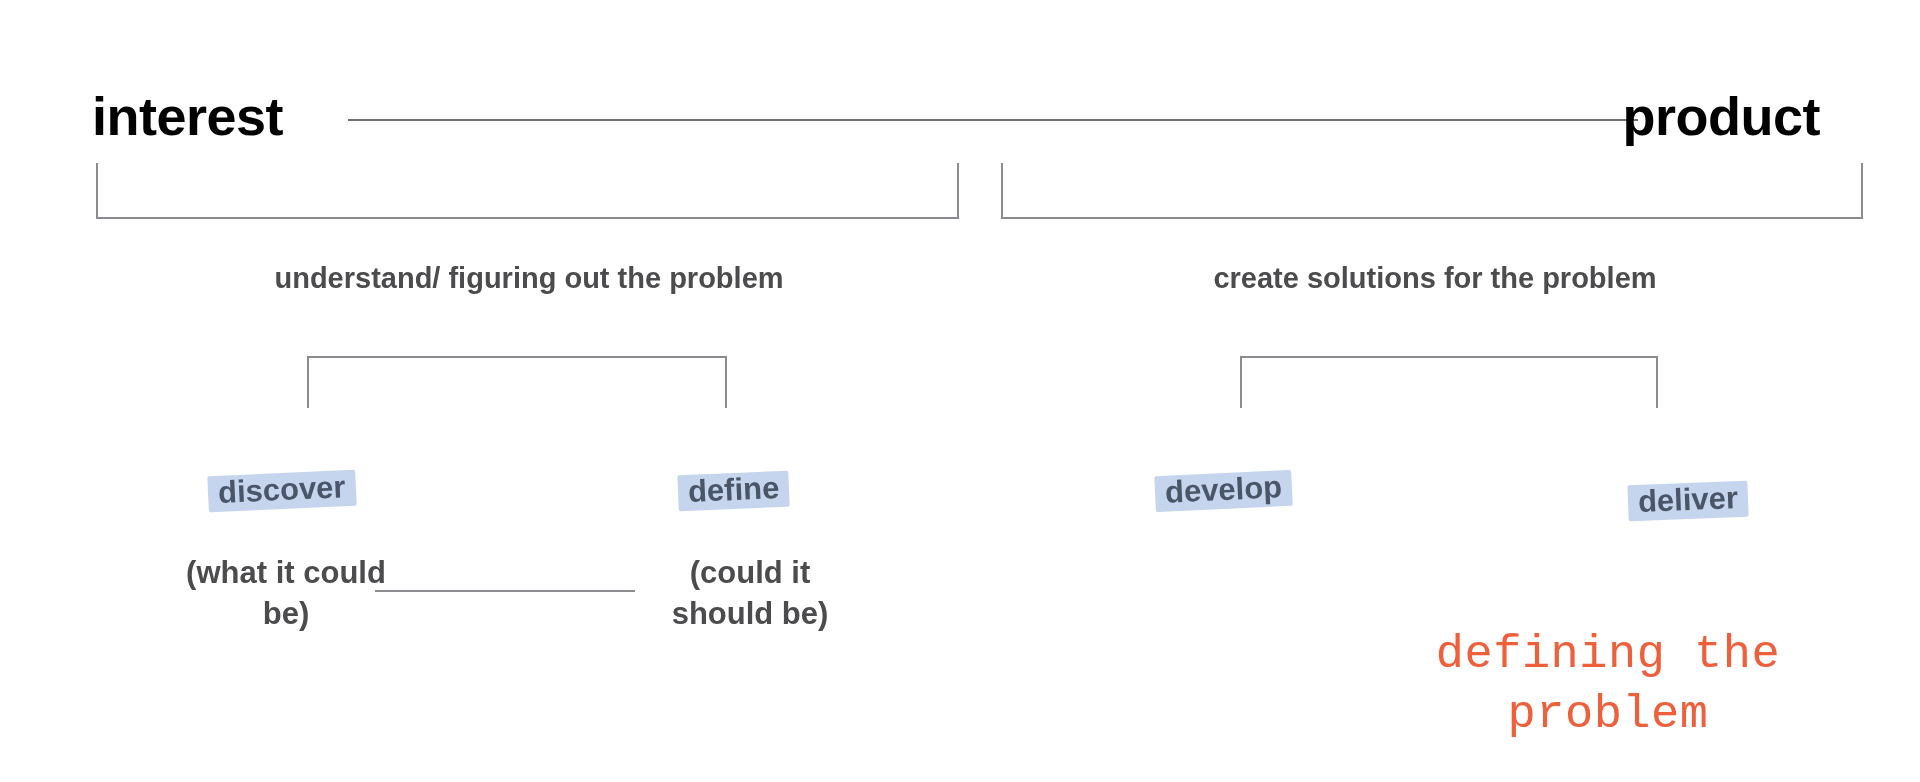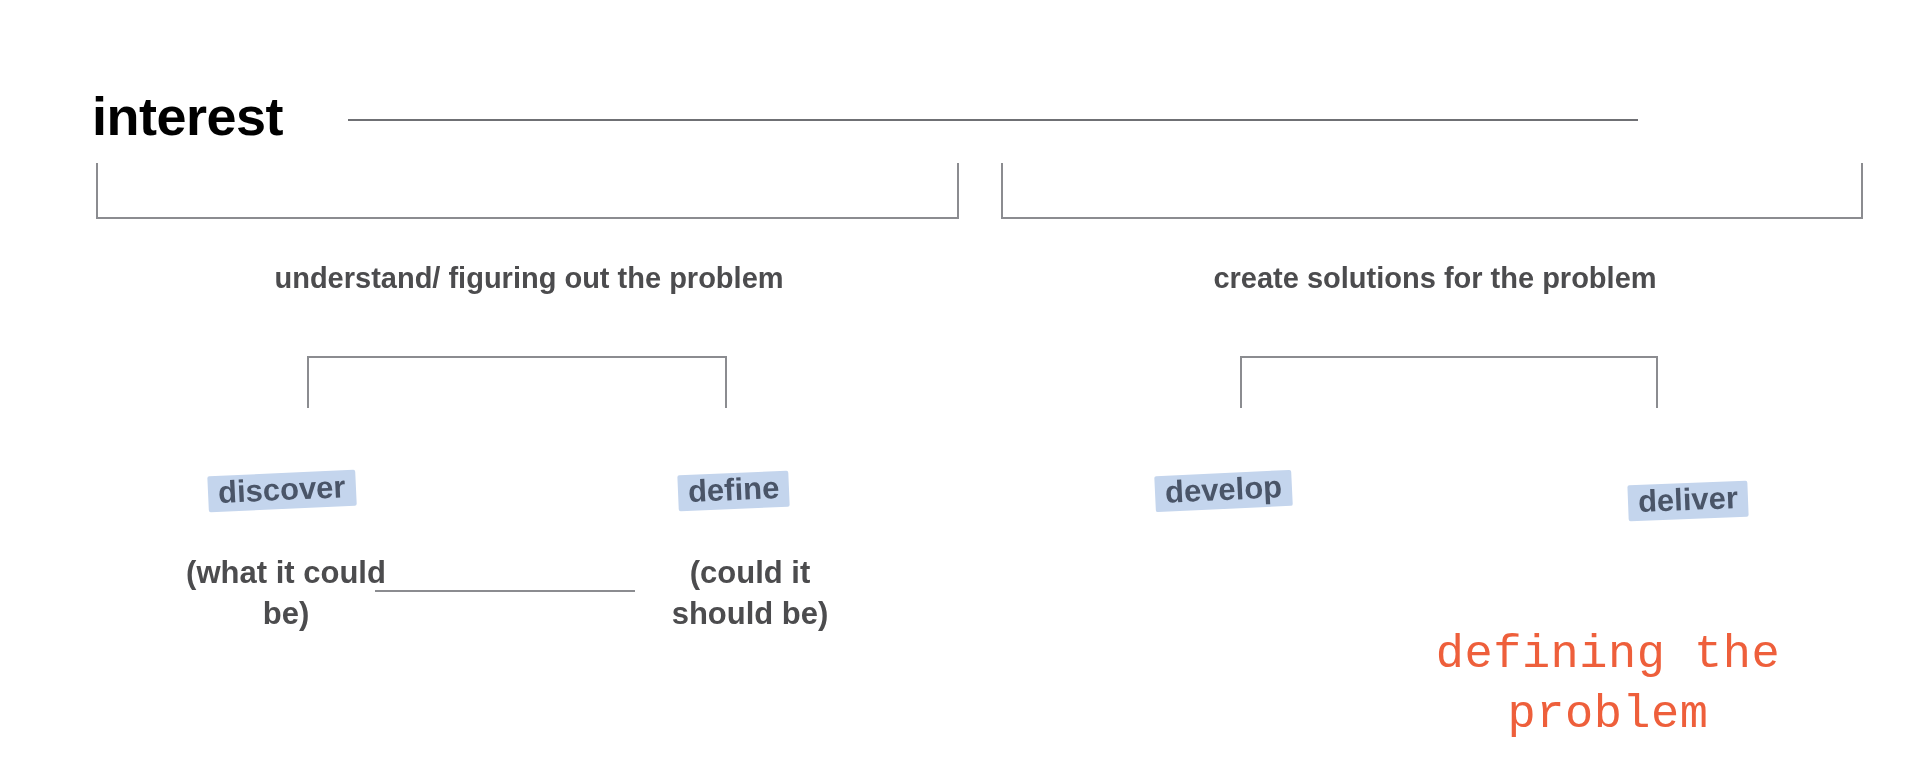--- a/index.html
+++ b/index.html
@@ -153,20 +153,21 @@
 </style>
 </head>
 <body>
 
 <div id="canvas">
 
   <div class="title" id="title-interest">interest</div>
 
   <div class="connector" id="top-connector"></div>
 
+  <div class="title" id="title-product">product</div>
 
   <div class="bracket-u" id="bracket-interest"></div>
   <div class="bracket-u" id="bracket-product"></div>
 
   <div class="caption" id="caption-right">create solutions for the problem</div>
   <div class="caption" id="caption-left">understand/ figuring out the problem</div>
 
   <div class="bracket-n" id="bracket-left-inner"></div>
   <div class="bracket-n" id="bracket-right-inner"></div>
 

